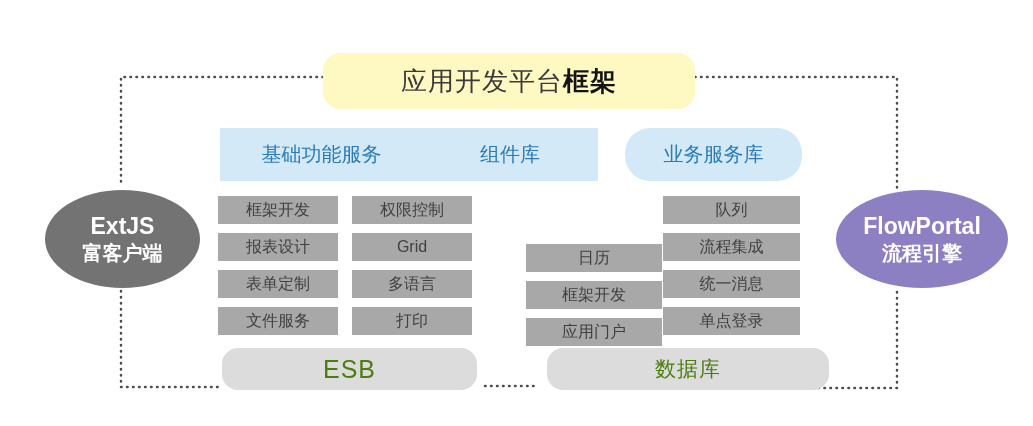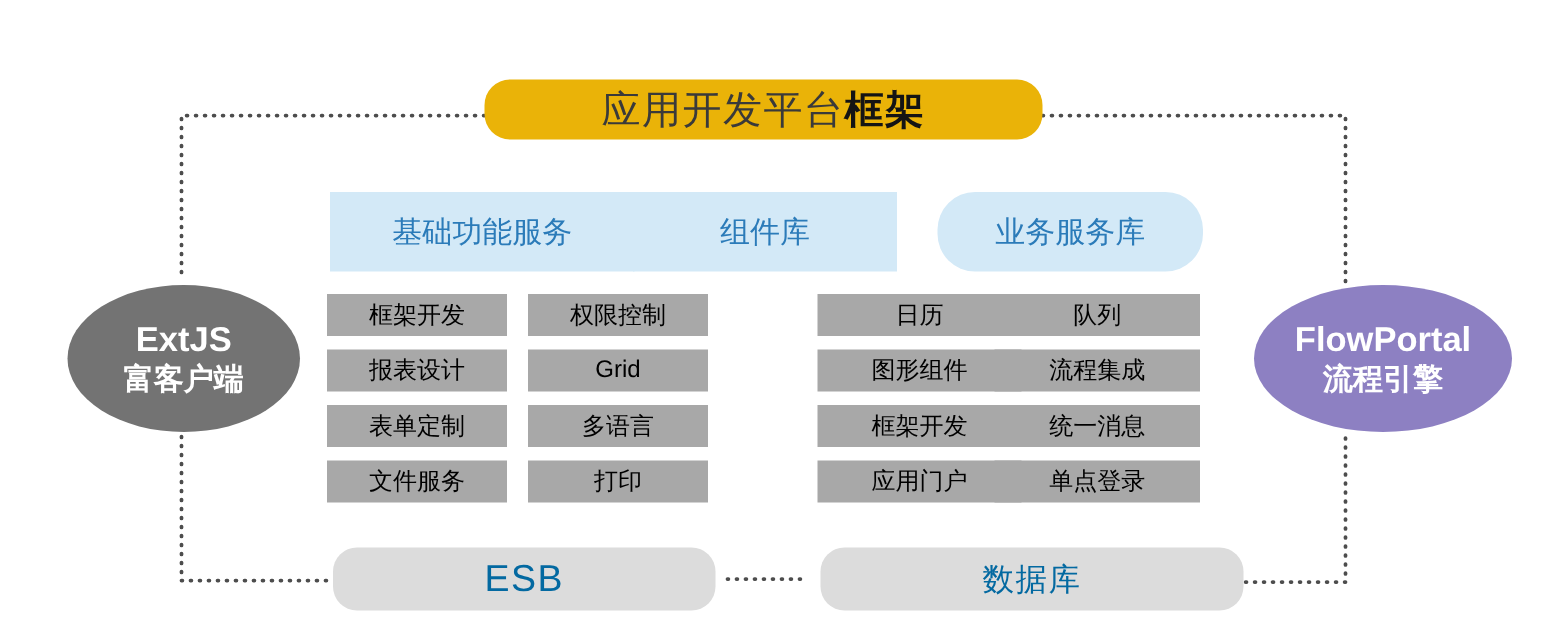--- a/index.html
+++ b/index.html
@@ -18,22 +18,22 @@
   .connectors {
     position: absolute;
     left: 0; top: 0;
     width: 1033px;
     height: 426px;
     z-index: 0;
   }
   .top-pill {
     position: absolute;
     left: 323px; top: 53px;
-    width: 372px; height: 40px;
-    background: #eab308;
+    width: 372px; height: 56px;
+    background: #fef9c3;
     border-radius: 17px;
     display: flex;
     align-items: center;
     justify-content: center;
     z-index: 2;
     font-size: 26px;
     color: #3a3a3a;
     letter-spacing: 1px;
     white-space: nowrap;
   }
@@ -57,27 +57,27 @@
   .hdr-1 { left: 220px; width: 203px; }
   .hdr-2 { left: 422px; width: 176px; }
   .hdr-3 { left: 625px; width: 177px; border-radius: 25px; }
   .col {
     position: absolute;
     top: 196px;
     z-index: 2;
   }
   .col-1 { left: 218px; width: 120px; }
   .col-2 { left: 352px; width: 120px; }
-  .col-3 { left: 545px; width: 136px; }
+  .col-3 { left: 526px; width: 136px; margin-top: 48px; }
   .col-4 { left: 663px; width: 137px; }
   .cell {
     height: 28px;
     margin-bottom: 9px;
     background: #a8a8a8;
-    color: #000000;
+    color: #404040;
     font-size: 16px;
     display: flex;
     align-items: center;
     justify-content: center;
     white-space: nowrap;
   }
   .ellipse {
     position: absolute;
     border-radius: 50%;
     display: flex;
@@ -97,28 +97,28 @@
     width: 155px; height: 98px;
     background: #737373;
   }
   .ellipse-right {
     left: 836px; top: 190px;
     width: 172px; height: 98px;
     background: #8d80c2;
   }
   .bottom-pill {
     position: absolute;
-    top: 365px;
+    top: 348px;
     height: 42px;
     background: #dcdcdc;
     border-radius: 16px;
     display: flex;
     align-items: center;
     justify-content: center;
-    color: #0369a1;
+    color: #4d7c0f;
     z-index: 2;
     white-space: nowrap;
   }
   .pill-esb { left: 222px; width: 255px; font-size: 25px; letter-spacing: 1px; }
   .pill-db  { left: 547px; width: 282px; font-size: 21px; letter-spacing: 1px; }
 </style>
 </head>
 <body>
 
 <div class="stage">
@@ -149,21 +149,20 @@
     <div class="cell">文件服务</div>
   </div>
   <div class="col col-2">
     <div class="cell">权限控制</div>
     <div class="cell">Grid</div>
     <div class="cell">多语言</div>
     <div class="cell">打印</div>
   </div>
   <div class="col col-3">
     <div class="cell">日历</div>
-    <div class="cell">图形组件</div>
     <div class="cell">框架开发</div>
     <div class="cell">应用门户</div>
   </div>
   <div class="col col-4">
     <div class="cell">队列</div>
     <div class="cell">流程集成</div>
     <div class="cell">统一消息</div>
     <div class="cell">单点登录</div>
   </div>
 

